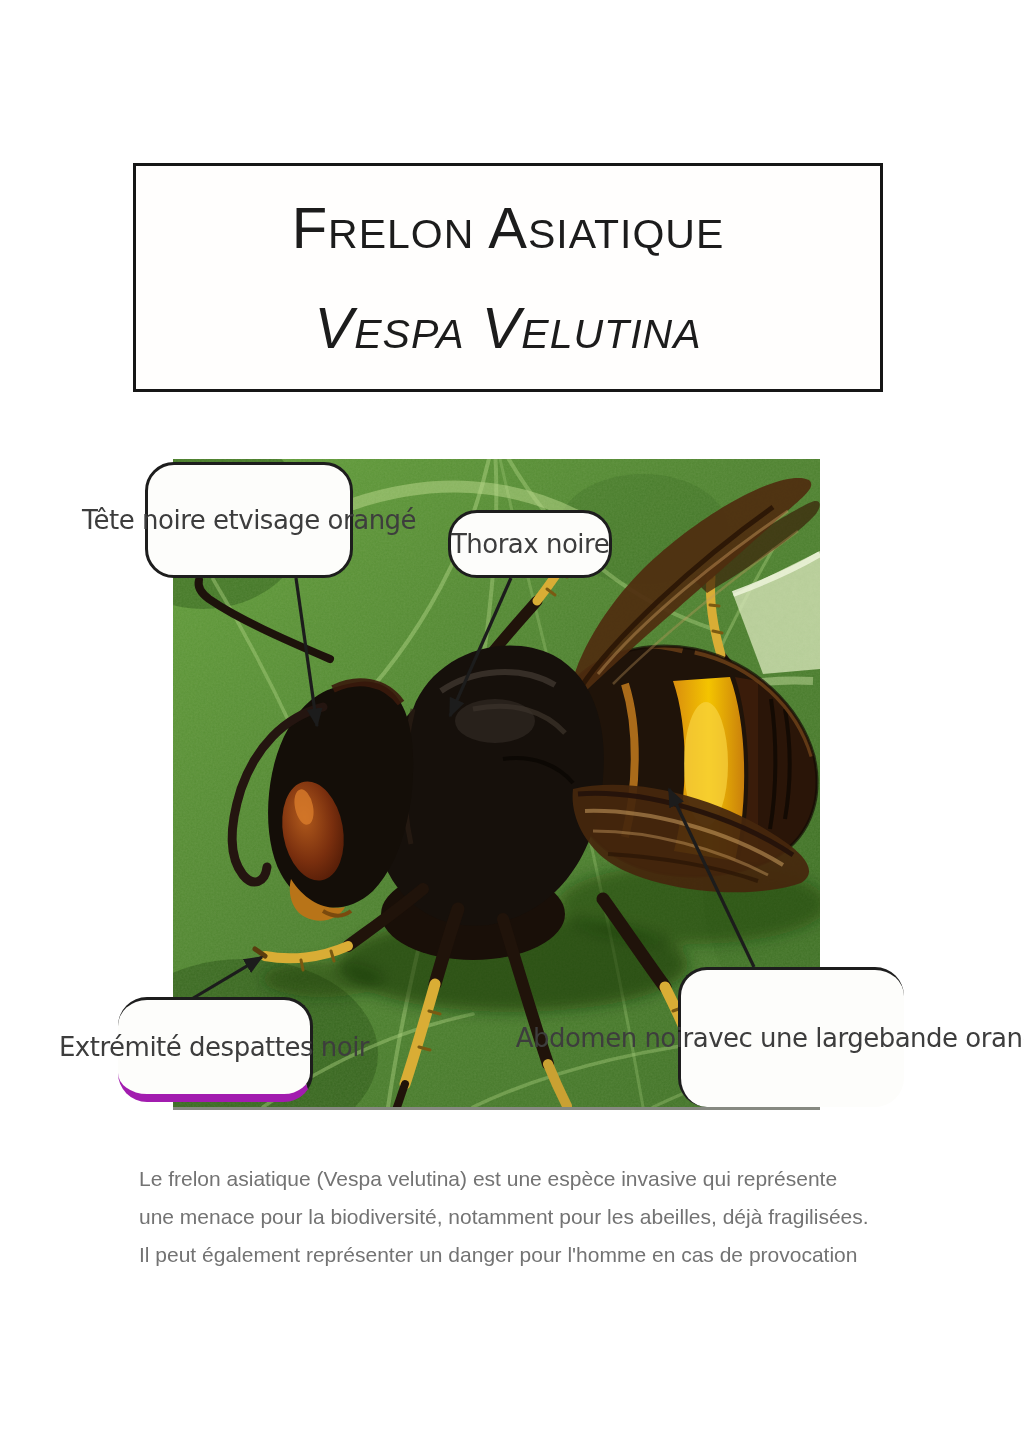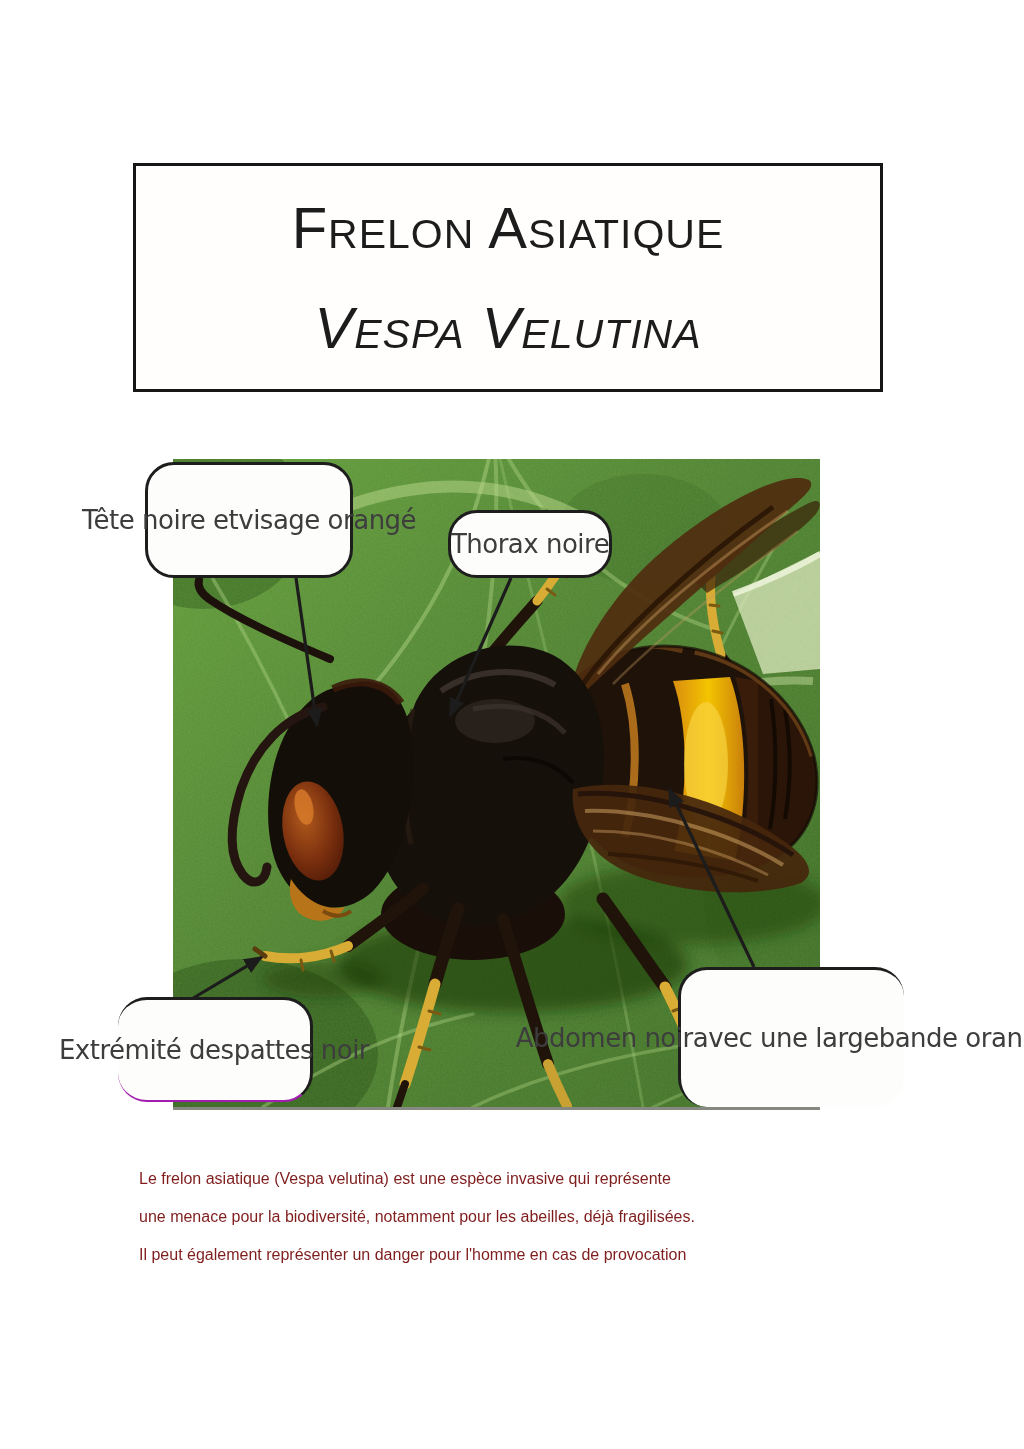--- a/index.html
+++ b/index.html
@@ -29,28 +29,28 @@
   .callout{
     position:absolute;background:#fdfdfb;box-sizing:border-box;z-index:3;
     display:flex;flex-direction:row;align-items:center;justify-content:center;
     color:#3d3d3d;
     border-radius:29px;
   }
   .callout .cl{font-size:26px;line-height:37px;white-space:nowrap;letter-spacing:-0.5px;}
   .callout.c-head{left:145px;top:462px;width:208px;height:116px;border:3px solid #1d1d1d;}
   .callout.c-thorax{left:448px;top:510px;width:164px;height:68px;border:3px solid #1d1d1d;}
   .callout.c-legs{left:118px;top:997px;width:195px;height:105px;
-    border-top:3px solid #1d1d1d;border-right:3px solid #1d1d1d;border-bottom:2px solid #a21caf;}
+    border-top:3px solid #1d1d1d;border-right:3px solid #1d1d1d;border-bottom:8px solid #a21caf;}
   .callout.c-abdomen{left:678px;top:967px;width:226px;height:140px;
     border-top:3px solid #1d1d1d;border-left:3px solid #1d1d1d;}
   .callout.c-abdomen .cl{line-height:41px;}
 
   
-  .paragraph{position:absolute;left:139px;top:1160px;color:#7f1d1d;
-    font-family:"Liberation Sans",sans-serif;font-size:16px;z-index:1;}
+  .paragraph{position:absolute;left:139px;top:1160px;color:#737373;
+    font-family:"Liberation Sans",sans-serif;font-size:21px;z-index:1;}
   .paragraph .pl{line-height:38px;white-space:nowrap;}
 </style>
 </head>
 <body>
 
 <div class="title-box">
   <div class="title-line l1">Frelon Asiatique</div>
   <div class="title-line l2">Vespa Velutina</div>
 </div>
 

